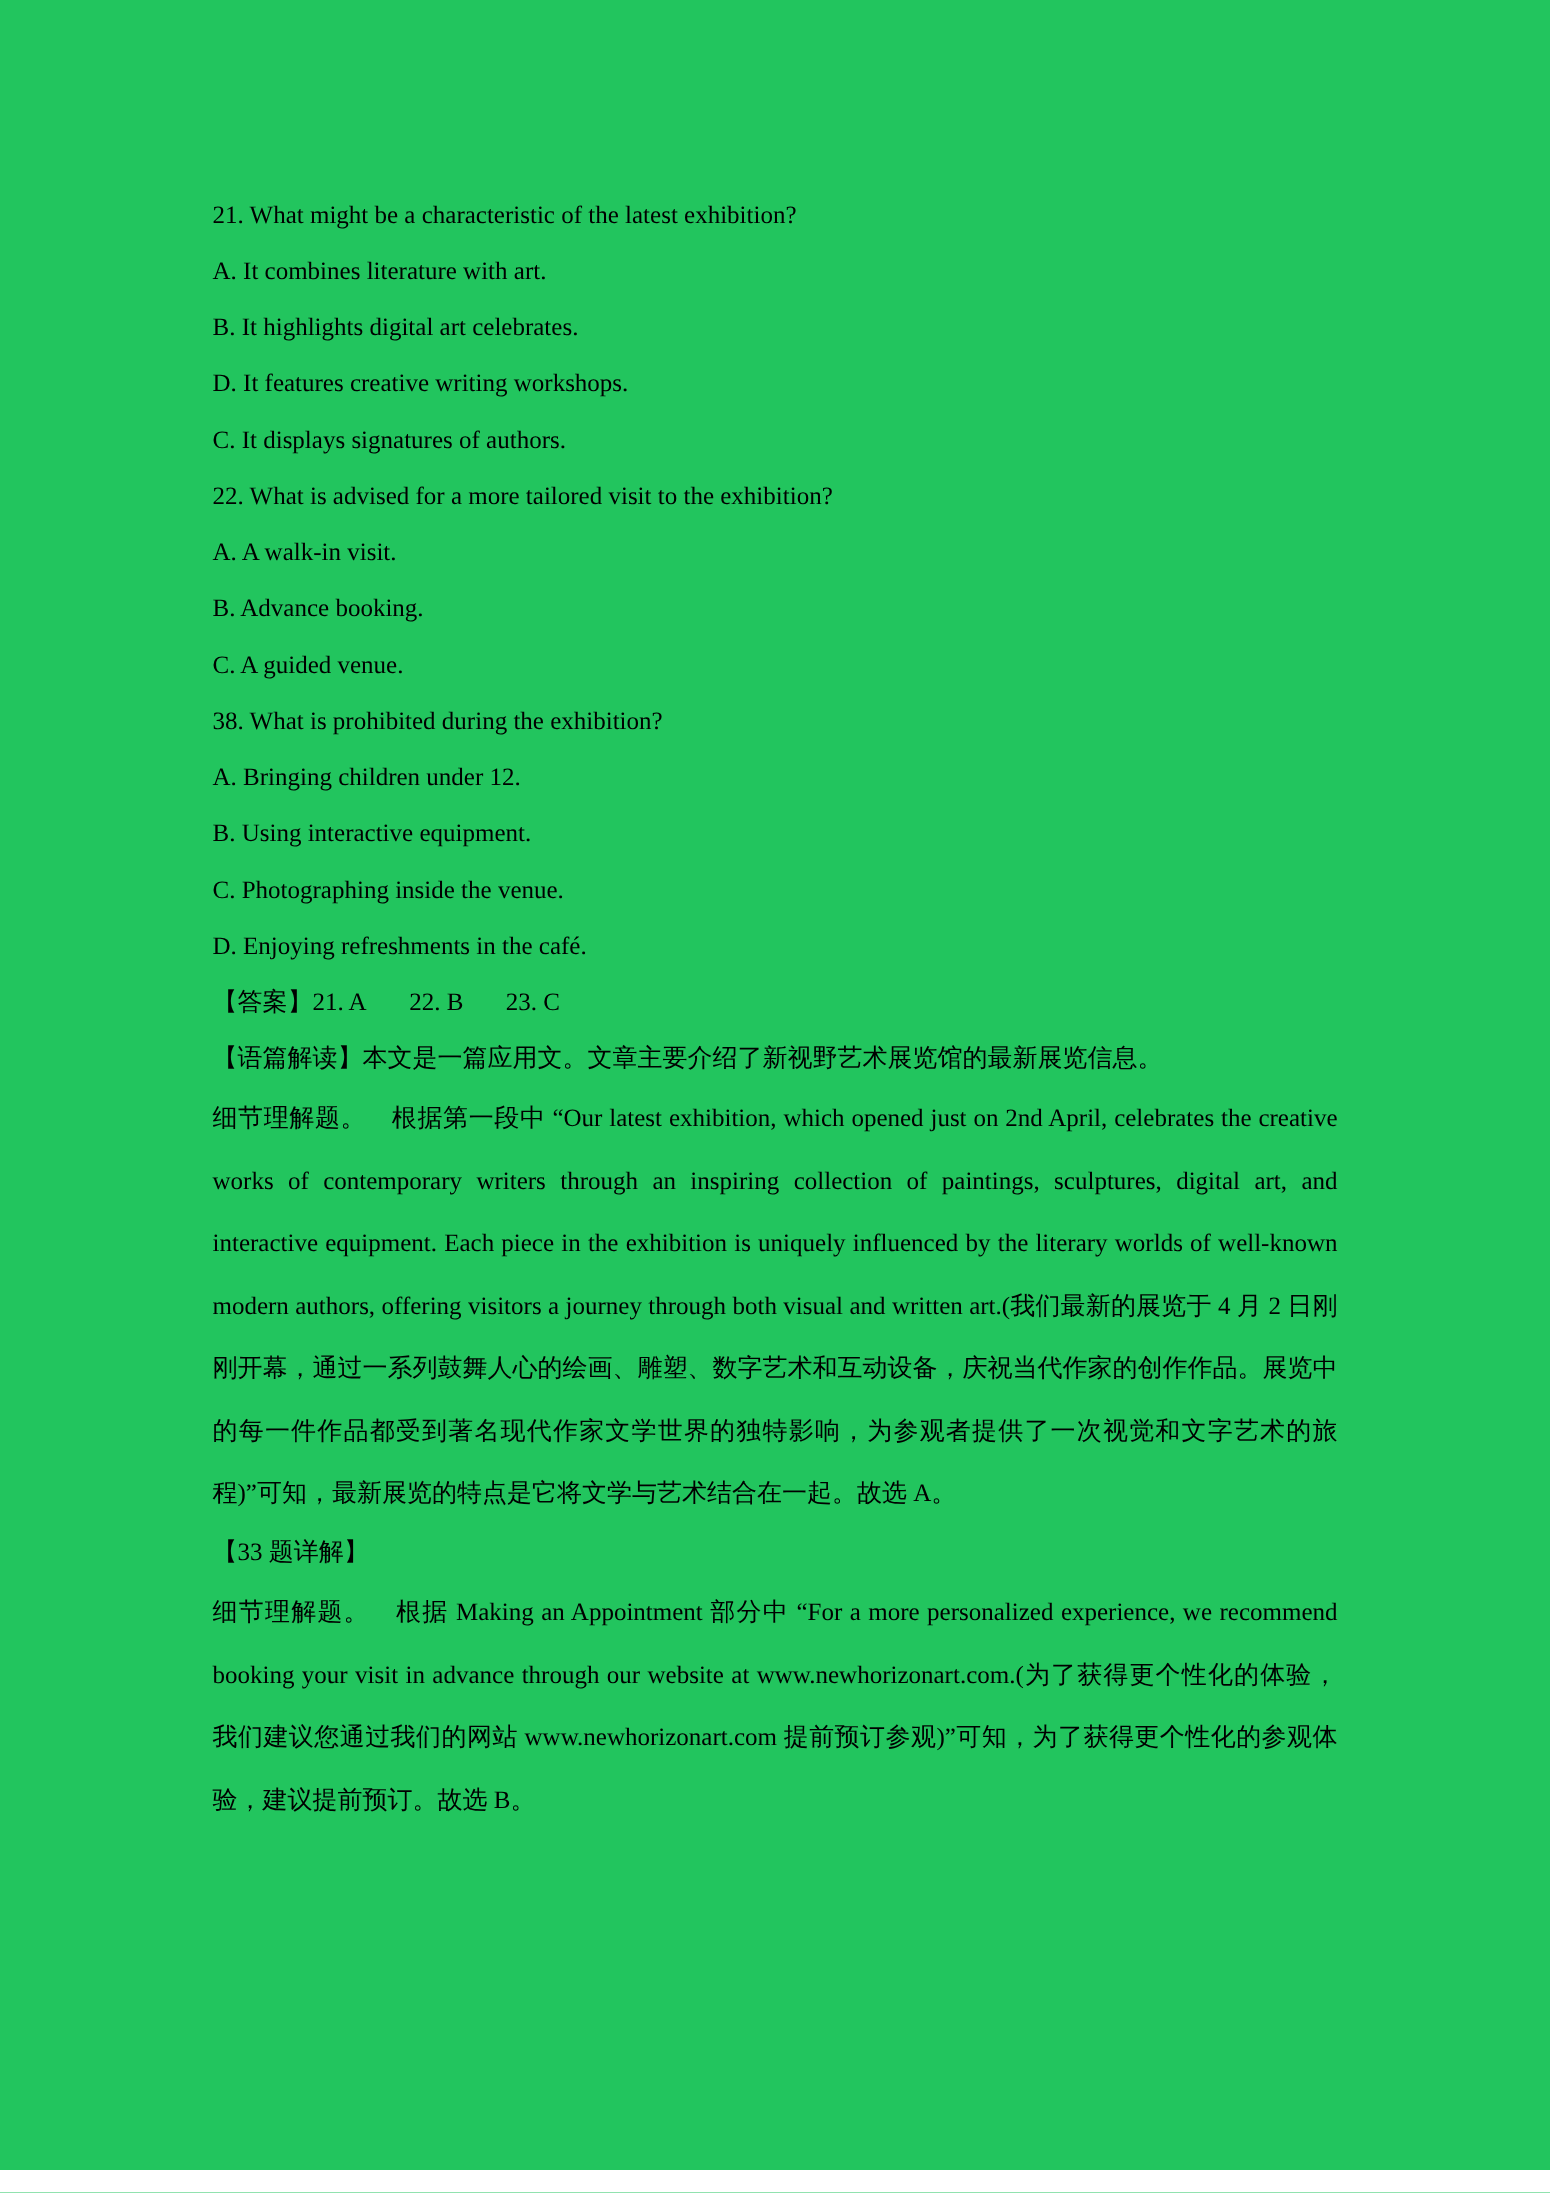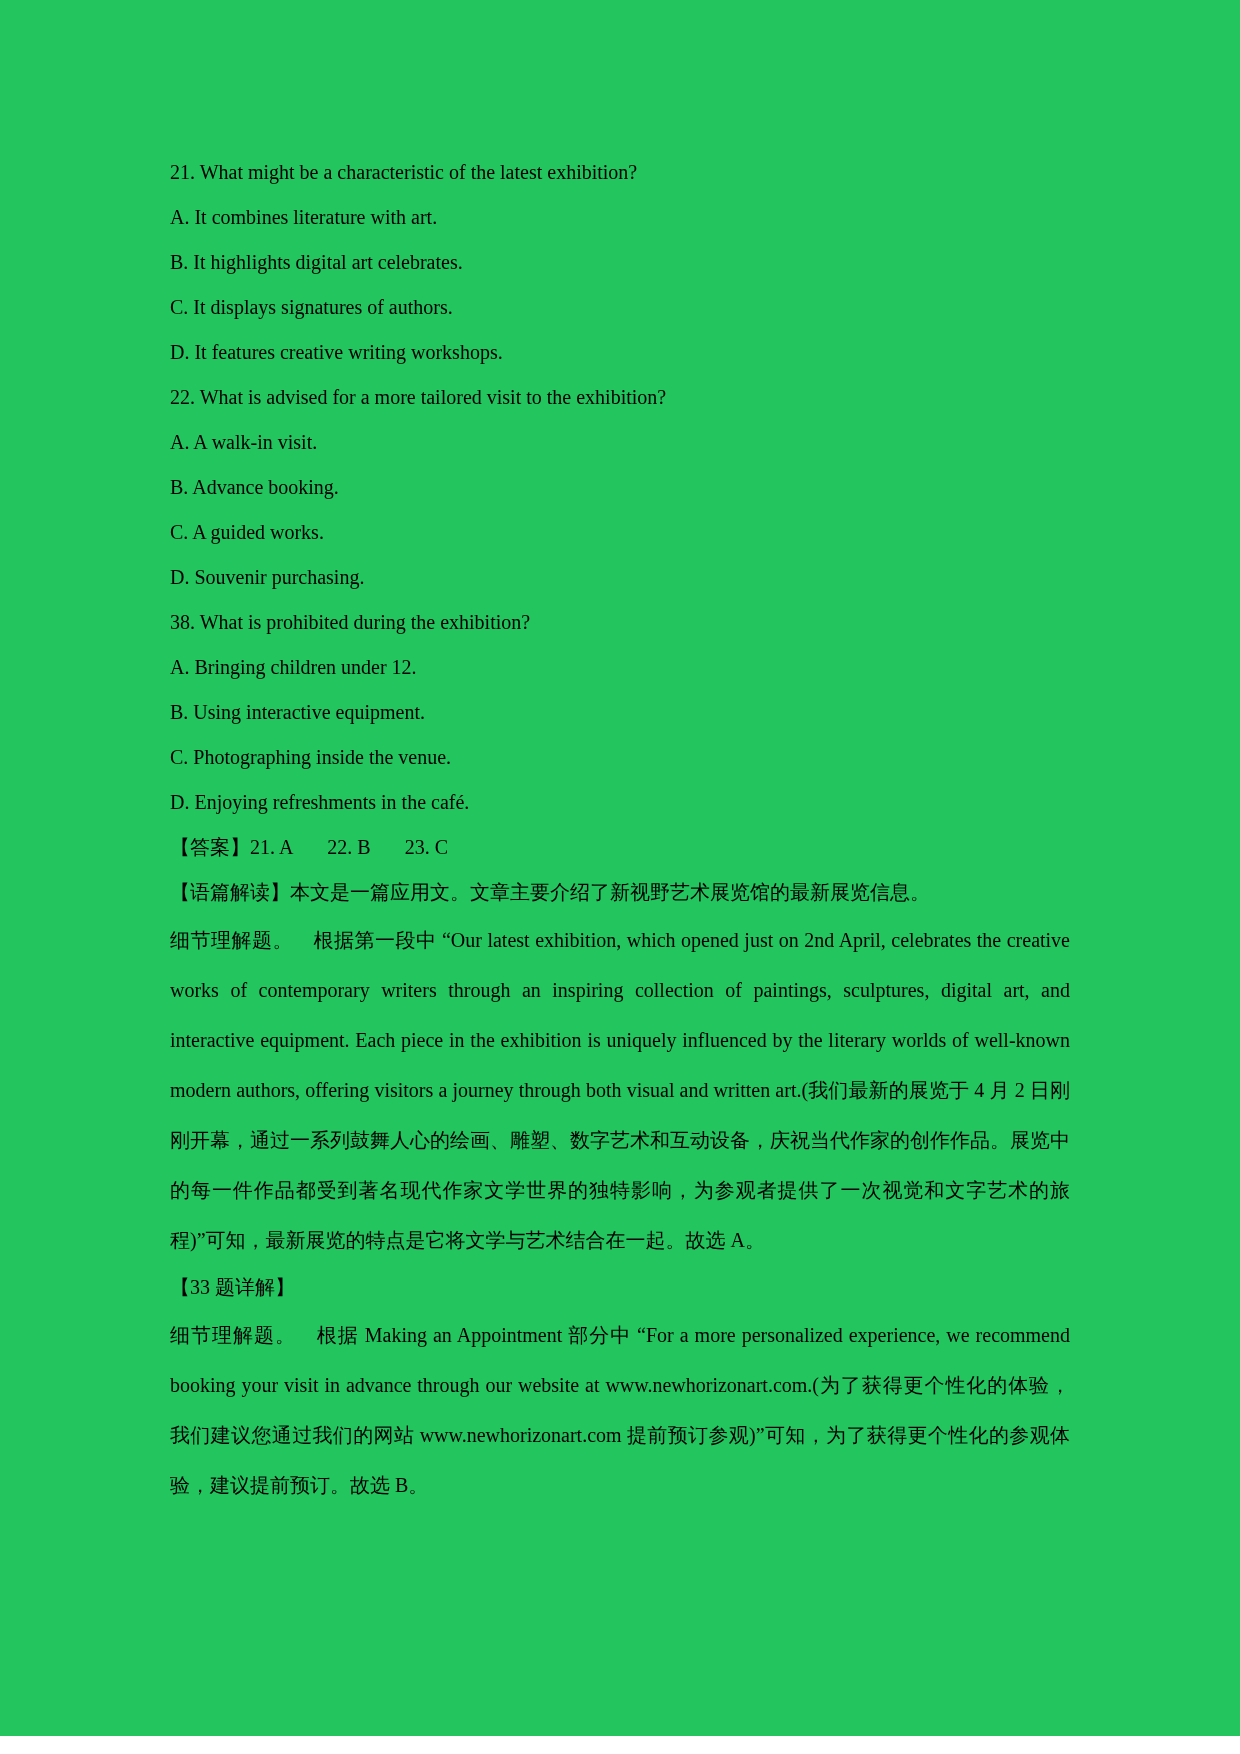--- a/index.html
+++ b/index.html
@@ -41,28 +41,27 @@
 </style>
 </head>
 <body>
 
 <div class="page">
 
   <section>
     <p class="line">21. What might be a characteristic of the latest exhibition?</p>
     <p class="line">A. It combines literature with art.</p>
     <p class="line">B. It highlights digital art celebrates.</p>
+    <p class="line">D. It features creative writing workshops.</p>
     <p class="line">C. It displays signatures of authors.</p>
-    <p class="line">D. It features creative writing workshops.</p>
 
     <p class="line">22. What is advised for a more tailored visit to the exhibition?</p>
     <p class="line">A. A walk-in visit.</p>
     <p class="line">B. Advance booking.</p>
-    <p class="line">C. A guided works.</p>
-    <p class="line">D. Souvenir purchasing.</p>
+    <p class="line">C. A guided venue.</p>
 
     <p class="line">38. What is prohibited during the exhibition?</p>
     <p class="line">A. Bringing children under 12.</p>
     <p class="line">B. Using interactive equipment.</p>
     <p class="line">C. Photographing inside the venue.</p>
     <p class="line">D. Enjoying refreshments in the café.</p>
   </section>
 
   <p class="line">
     <span>【答案】</span><span class="answer-item">21. A</span><span class="answer-item">22. B</span><span class="answer-item">23. C</span>

